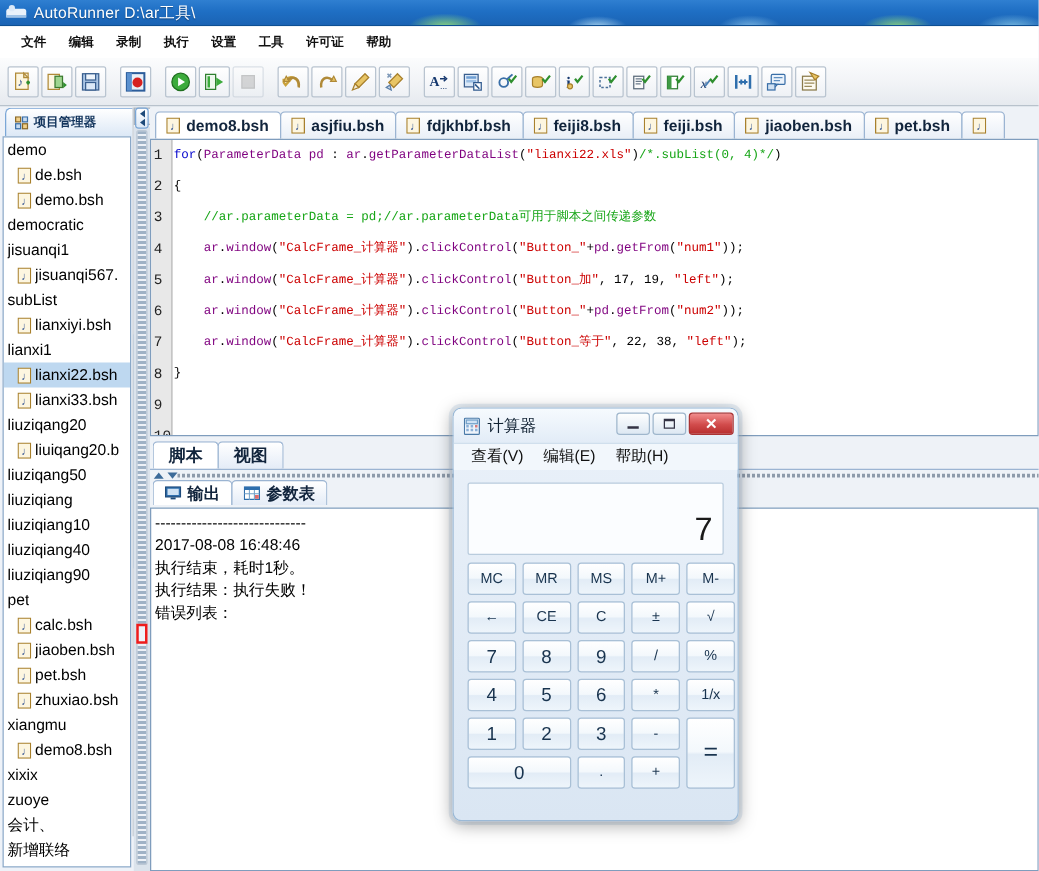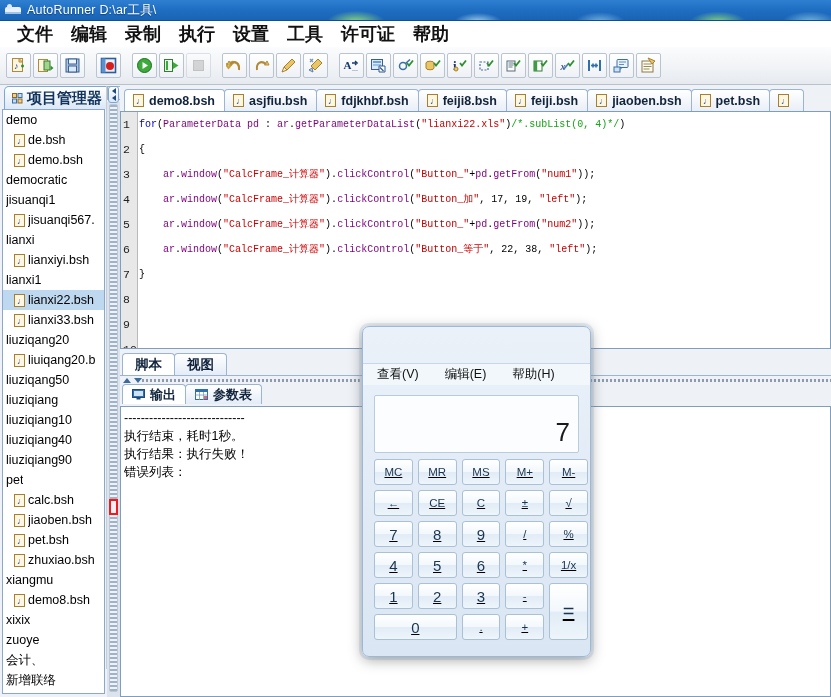--- a/index.html
+++ b/index.html
@@ -41,21 +41,21 @@
     white-space:nowrap;
   }
 
   
   #menubar{
     position:absolute; left:0; top:21px; width:831px; height:26px;
     background:#ffffff;
     display:flex; align-items:center; padding-left:8px; gap:0px;
   }
   #menubar .mi{
-    font-size:18px; color:#111; padding:3px 9px; white-space:nowrap;
+    font-size:10px; color:#111; padding:3px 9px; white-space:nowrap;
     font-weight:bold;
   }
 
   
   #toolbar{
     position:absolute; left:0; top:47px; width:831px; height:38px;
     background:linear-gradient(to bottom,#fbfcfd 0%, #f1f3f6 55%, #e6eaef 100%);
     border-bottom:1px solid #b8c2cc;
     display:flex; align-items:center; padding-left:6px;
   }
@@ -74,21 +74,21 @@
   #leftpanel{
     position:absolute; left:0; top:86px; width:120px; height:611px;
     background:#eef2f8;
   }
   #lp-tab{
     height:23px; margin:0 0 0 4px; width:112px;
     background:linear-gradient(to bottom,#ffffff,#dce8f6);
     border:1px solid #7ba7d7; border-bottom:none;
     border-radius:5px 5px 0 0;
     display:flex; align-items:center; gap:4px; padding-left:7px;
-    font-weight:bold; font-size:15px; color:#12345c;
+    font-weight:bold; font-size:10px; color:#12345c;
   }
   #lp-tab .gico{ width:11px;height:11px;flex:none; }
   #treebox{
     position:absolute; left:2px; top:23px; width:103px; height:585px;
     background:#ffffff; border:1px solid #8aa8c8; overflow:hidden;
   }
   .tree-row{
     height:20px; line-height:20px; font-size:12.5px; color:#000;
     white-space:nowrap; padding-left:3px; display:flex; align-items:center; gap:3px;
   }
@@ -282,34 +282,34 @@
   }
   .cwbtn.close{
     width:36px;
     background:linear-gradient(to bottom,#f18c8c,#d14b4b 55%,#b82f2f);
     border-color:#a33; color:#fff; font-weight:bold; font-size:12px;
   }
   .cwbtn .minglyph{ width:9px;height:2px;background:#334;margin-top:6px; }
   .cwbtn .maxglyph{ width:9px;height:8px;border:1px solid #334;border-top-width:2px; }
 
   #calc-menu{
-    height:22px; display:flex; align-items:flex-start; gap:12px; padding-left:7px;
+    height:22px; display:flex; align-items:flex-start; gap:2px; padding-left:7px;
     background:#f2f7fc; border-top:1px solid #c5d7e8;
-    font-size:12.5px; color:#111;margin-top:36px;
+    font-size:12.5px; color:#111;
   }
   #calc-menu span{ padding:2px 7px; }
   #calc-display-wrap{ padding:10px 11px 6px 11px; }
   #calc-display{
     height:58px; background:#fbfdff; border:1px solid #b9ccdd; border-radius:2px;
     display:flex; align-items:flex-end; justify-content:flex-end;
     padding:0 8px 4px 0; font-size:26px; color:#1a1a1a;
   }
   #calc-keys{
     padding:0 2px 10px 11px;
-    display:grid; grid-template-columns:repeat(5,1fr); gap:5px;text-decoration:underline;
+    display:grid; grid-template-columns:repeat(5,1fr); gap:5px;
   }
   .ckey{
     height:26px; border:1px solid #a9c0d6; border-radius:3px;
     background:linear-gradient(to bottom,#ffffff 0%, #f3f8fc 48%, #e2ecf6 52%, #eef5fb 100%);
     display:flex; align-items:center; justify-content:center;
     font-size:13px; color:#19344f;
   }
   .ckey.sm{ font-size:11.5px; }
   .ckey.num{ font-size:15px; }
   .ckey.wide{ grid-column:span 2; }
@@ -544,21 +544,21 @@
           <span class="lbl">jisuanqi1</span>
         </div>
         <div class="tree-row file">
           <svg class="fico" viewBox="0 0 11 13">
             <rect x="0.5" y="0.5" width="10" height="12" fill="#fdf6e0" stroke="#a8802c"></rect>
             <text x="3" y="10" font-size="9" font-family="serif" fill="#2a4d8f">♩</text>
           </svg>
           <span class="lbl">jisuanqi567.</span>
         </div>
         <div class="tree-row folder">
-          <span class="lbl">lianxi</span>
+          <span class="lbl">subList</span>
         </div>
         <div class="tree-row file">
           <svg class="fico" viewBox="0 0 11 13">
             <rect x="0.5" y="0.5" width="10" height="12" fill="#fdf6e0" stroke="#a8802c"></rect>
             <text x="3" y="10" font-size="9" font-family="serif" fill="#2a4d8f">♩</text>
           </svg>
           <span class="lbl">lianxiyi.bsh</span>
         </div>
         <div class="tree-row folder">
           <span class="lbl">lianxi1</span>
@@ -750,20 +750,21 @@
         <div>5</div>
         <div>6</div>
         <div>7</div>
         <div>8</div>
         <div>9</div>
         <div>10</div>
       </div>
     <div id="codelines">
         <div class="cl"><span class="k">for</span><span class="pl">(</span><span class="id">ParameterData pd</span><span class="pl"> : </span><span class="id">ar</span><span class="pl">.</span><span class="id">getParameterDataList</span><span class="pl">(</span><span class="str">"lianxi22.xls"</span><span class="pl">)</span><span class="cm">/*.subList(0, 4)*/</span><span class="pl">)</span></div>
         <div class="cl"><span class="pl">{</span></div>
+        <div class="cl"><span class="cm">    //ar.parameterData = pd;//ar.parameterData可用于脚本之间传递参数</span></div>
         <div class="cl"><span class="pl">    </span><span class="id">ar</span><span class="pl">.</span><span class="id">window</span><span class="pl">(</span><span class="str">"CalcFrame_计算器"</span><span class="pl">)</span><span class="pl">.</span><span class="id">clickControl</span><span class="pl">(</span><span class="str">"Button_"</span><span class="pl">+</span><span class="id">pd</span><span class="pl">.</span><span class="id">getFrom</span><span class="pl">(</span><span class="str">"num1"</span><span class="pl">));</span></div>
         <div class="cl"><span class="pl">    </span><span class="id">ar</span><span class="pl">.</span><span class="id">window</span><span class="pl">(</span><span class="str">"CalcFrame_计算器"</span><span class="pl">)</span><span class="pl">.</span><span class="id">clickControl</span><span class="pl">(</span><span class="str">"Button_加"</span><span class="pl">, 17, 19, </span><span class="str">"left"</span><span class="pl">);</span></div>
         <div class="cl"><span class="pl">    </span><span class="id">ar</span><span class="pl">.</span><span class="id">window</span><span class="pl">(</span><span class="str">"CalcFrame_计算器"</span><span class="pl">)</span><span class="pl">.</span><span class="id">clickControl</span><span class="pl">(</span><span class="str">"Button_"</span><span class="pl">+</span><span class="id">pd</span><span class="pl">.</span><span class="id">getFrom</span><span class="pl">(</span><span class="str">"num2"</span><span class="pl">));</span></div>
         <div class="cl"><span class="pl">    </span><span class="id">ar</span><span class="pl">.</span><span class="id">window</span><span class="pl">(</span><span class="str">"CalcFrame_计算器"</span><span class="pl">)</span><span class="pl">.</span><span class="id">clickControl</span><span class="pl">(</span><span class="str">"Button_等于"</span><span class="pl">, 22, 38, </span><span class="str">"left"</span><span class="pl">);</span></div>
         <div class="cl"><span class="pl">}</span></div>
         <div class="cl"><span class="pl"></span></div>
         <div class="cl"><span class="pl"></span></div>
       </div>
   </div>
 
@@ -801,33 +802,58 @@
         <span>参数表</span>
       </div>
     </div>
 
   <div id="outbox">
     <div id="outlines">
         <div class="ol-wrap">
           <div class="ol">-----------------------------</div>
         </div>
         <div class="ol-wrap">
+          <div class="ol">2017-08-08 16:48:46</div>
+        </div>
+        <div class="ol-wrap">
           <div class="ol">执行结束，耗时1秒。</div>
         </div>
         <div class="ol-wrap">
           <div class="ol">执行结果：执行失败！</div>
         </div>
         <div class="ol-wrap">
           <div class="ol">错误列表：</div>
         </div>
       </div>
   </div>
 </div>
 
 <div id="calc">
+  <div id="calc-title">
+    <svg class="cico" viewBox="0 0 13 14">
+      <rect x="0.5" y="0.5" width="12" height="13" rx="1" fill="#eef4fb" stroke="#4a7aa8"></rect>
+      <rect x="2" y="2" width="9" height="3" fill="#cfe2f4" stroke="#6f9fc8"></rect>
+      <rect x="2" y="6" width="2" height="2" fill="#8ab0d8"></rect>
+        <rect x="5.5" y="6" width="2" height="2" fill="#8ab0d8"></rect>
+        <rect x="9" y="6" width="2" height="2" fill="#d87a7a"></rect>
+      <rect x="2" y="9" width="2" height="2" fill="#8ab0d8"></rect>
+        <rect x="5.5" y="9" width="2" height="2" fill="#8ab0d8"></rect>
+        <rect x="9" y="9" width="2" height="2" fill="#8ab0d8"></rect>
+    </svg>
+    <span>计算器</span>
+    <div id="calc-btns">
+      <div class="cwbtn">
+          <span class="minglyph"></span>
+        </div>
+      <div class="cwbtn">
+          <span class="maxglyph"></span>
+        </div>
+      <div class="cwbtn close">✕</div>
+    </div>
+  </div>
   <div id="calc-menu">
     <span>查看(V)</span>
     <span>编辑(E)</span>
     <span>帮助(H)</span>
   </div>
   <div id="calc-display-wrap">
     <div id="calc-display">7</div>
   </div>
   <div id="calc-keys">
       <div class="ckey sm">MC</div>

